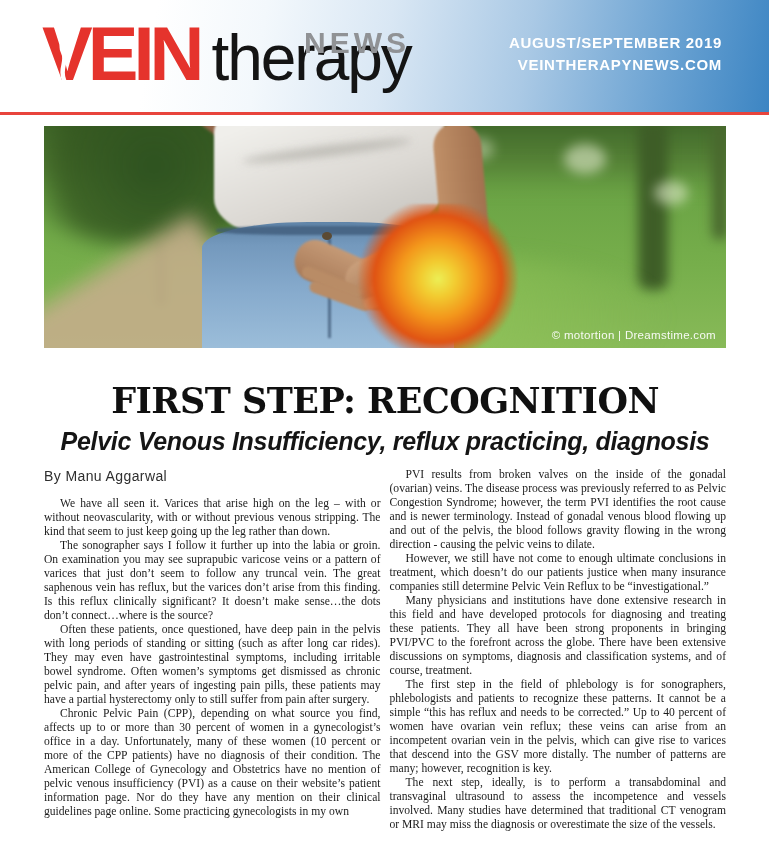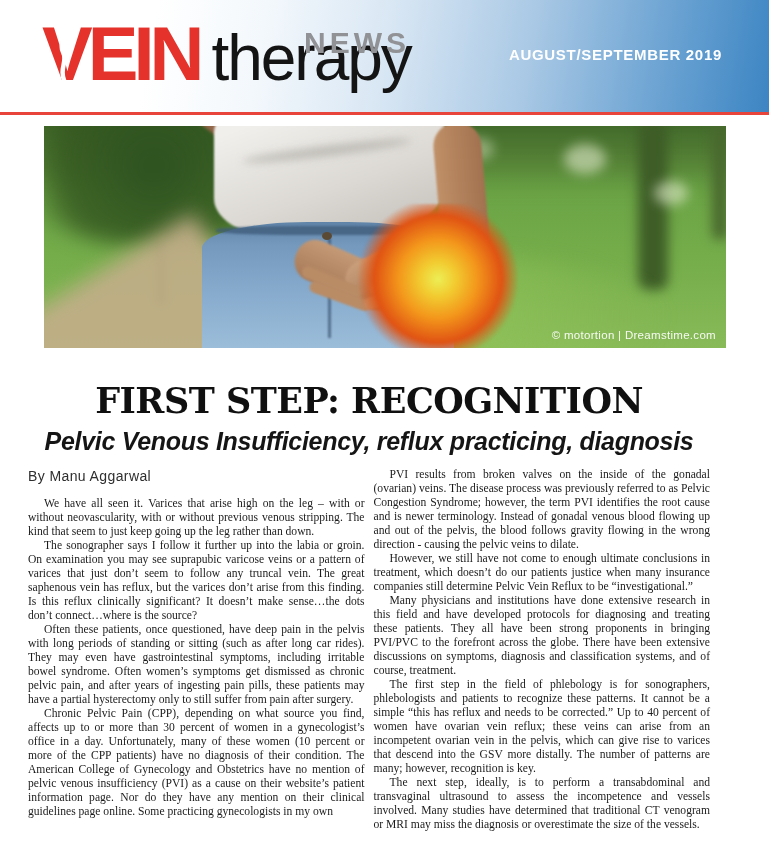--- a/index.html
+++ b/index.html
@@ -23,21 +23,21 @@
   .logo .therapy {
     font-size:64px; font-weight:normal; color:#141414; letter-spacing:-2px;
     font-family:"Liberation Sans", sans-serif; margin-left:12px;
   }
   .logo .news {
     position:absolute; left:262px; top:16px; font-size:30px; font-weight:bold;
     color:#909295; letter-spacing:4px;
   }
   .vein-squiggle { position:absolute; left:12px; top:14px; }
   .issue-block {
-    position:absolute; right:47px; top:44px; text-align:right; color:#ffffff;
+    position:absolute; right:47px; top:32px; text-align:right; color:#ffffff;
     font-weight:bold; font-size:15px; letter-spacing:0.7px; line-height:22px;
   }
 
   
   .photo {
     position:absolute; left:44px; top:126px; width:682px; height:222px;
     overflow:hidden; background:linear-gradient(180deg,#5e923f 0%,#6ba445 30%,#76ae4b 62%,#88ba58 100%);
   }
   .photo .blob { position:absolute; }
   .foliage-strip { left:-20px; top:-30px; width:730px; height:95px;
@@ -95,21 +95,21 @@
   .f2 { left:136px; top:164px; transform:rotate(20deg); }
   .f3 { left:196px; top:146px; transform:rotate(-24deg); background:#c49570; }
   .f4 { left:190px; top:162px; transform:rotate(-22deg); background:#c49570; }
   .pain-glow { position:absolute; left:186px; top:78px; width:160px; height:150px;
     background:radial-gradient(circle,#ecef55 0%,#f2cb30 16%,#f3961b 36%,#e05313 58%,rgba(216,55,16,0) 74%);
     filter:blur(1px); }
   .photo-credit { position:absolute; right:10px; bottom:7px; color:rgba(255,255,255,0.93);
     font-size:11.5px; letter-spacing:0.3px; }
 
   
-  .article { position:absolute; left:28px; top:380px; width:682px; }
+  .article { position:absolute; left:44px; top:380px; width:682px; }
   .headline {
     text-align:center; font-family:"DejaVu Serif", serif; font-weight:bold;
     font-size:35px; letter-spacing:-0.5px; color:#101010; line-height:42px;
   }
   .subhead {
     text-align:center; font-family:"Liberation Sans", sans-serif;
     font-style:italic; font-weight:bold; font-size:25px; letter-spacing:-0.3px;
     color:#151515; margin-top:4px; line-height:30px;
   }
   .columns { display:flex; gap:9px; margin-top:12px;justify-content:center; }
@@ -128,20 +128,21 @@
   <header class="masthead">
     <div class="logo">
       <span class="vein">VEIN</span><span class="therapy">therapy</span>
       <span class="news">NEWS</span>
       <svg class="vein-squiggle" width="22" height="58" viewBox="0 0 22 58">
         <path d="M10 2 C16 12 4 18 9 28 C14 38 5 44 10 56" fill="none" stroke="#ffffff" stroke-width="4.5" stroke-linecap="round"></path>
       </svg>
     </div>
     <div class="issue-block">
       <div>AUGUST/SEPTEMBER 2019</div>
+      <div>VEINTHERAPYNEWS.COM</div>
     </div>
   </header>
 
   <figure class="photo">
     <div class="blob foliage-strip"></div>
     <div class="blob foliage-left"></div>
     <div class="blob trunk-a"></div>
     <div class="blob trunk-b"></div>
     <div class="blob trunk-c"></div>
     <div class="blob bokeh b1"></div>

